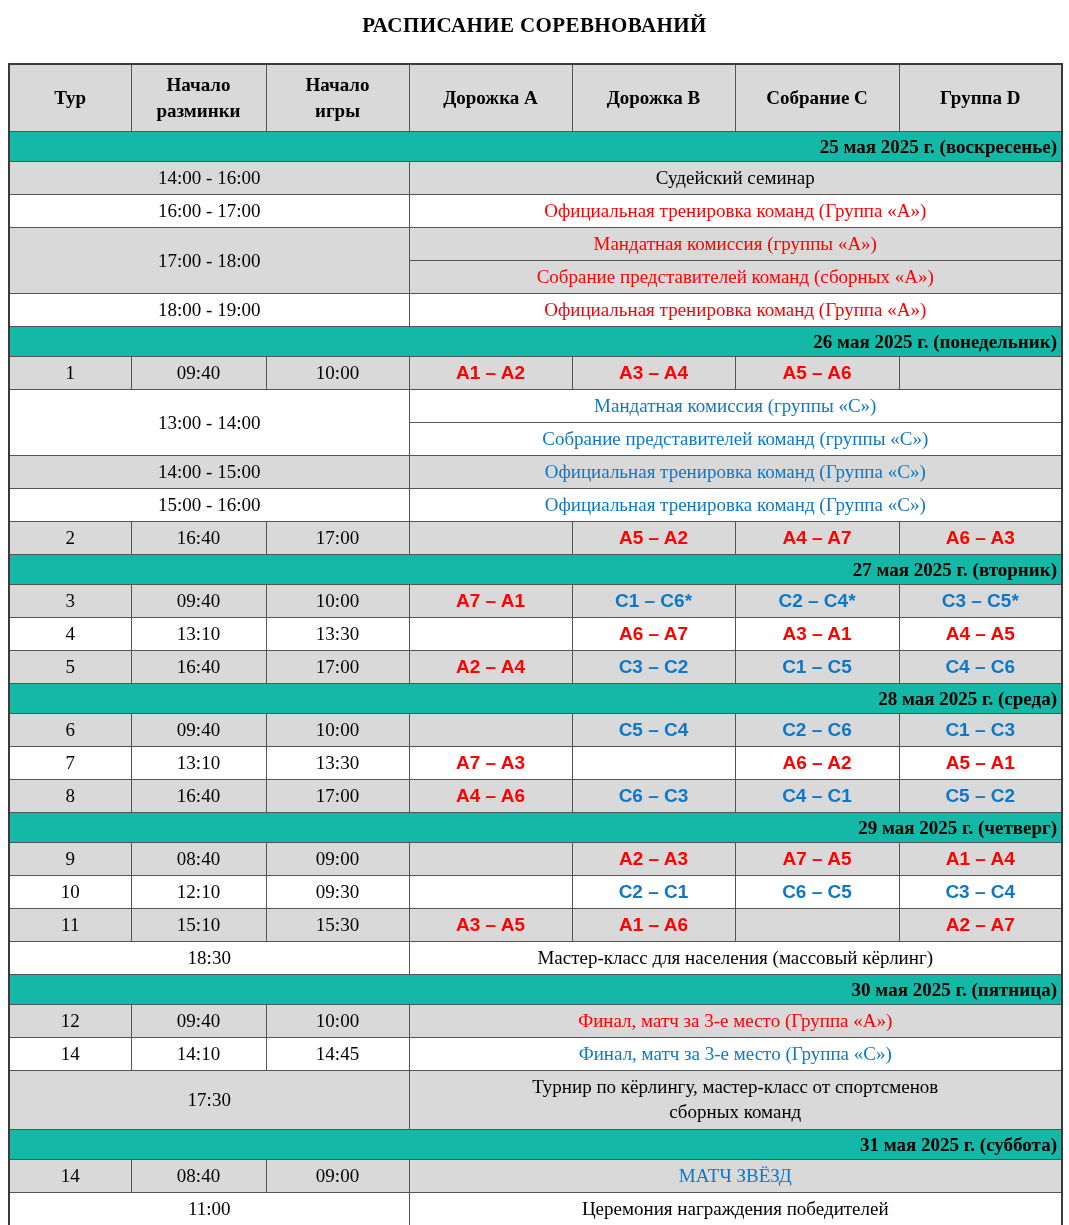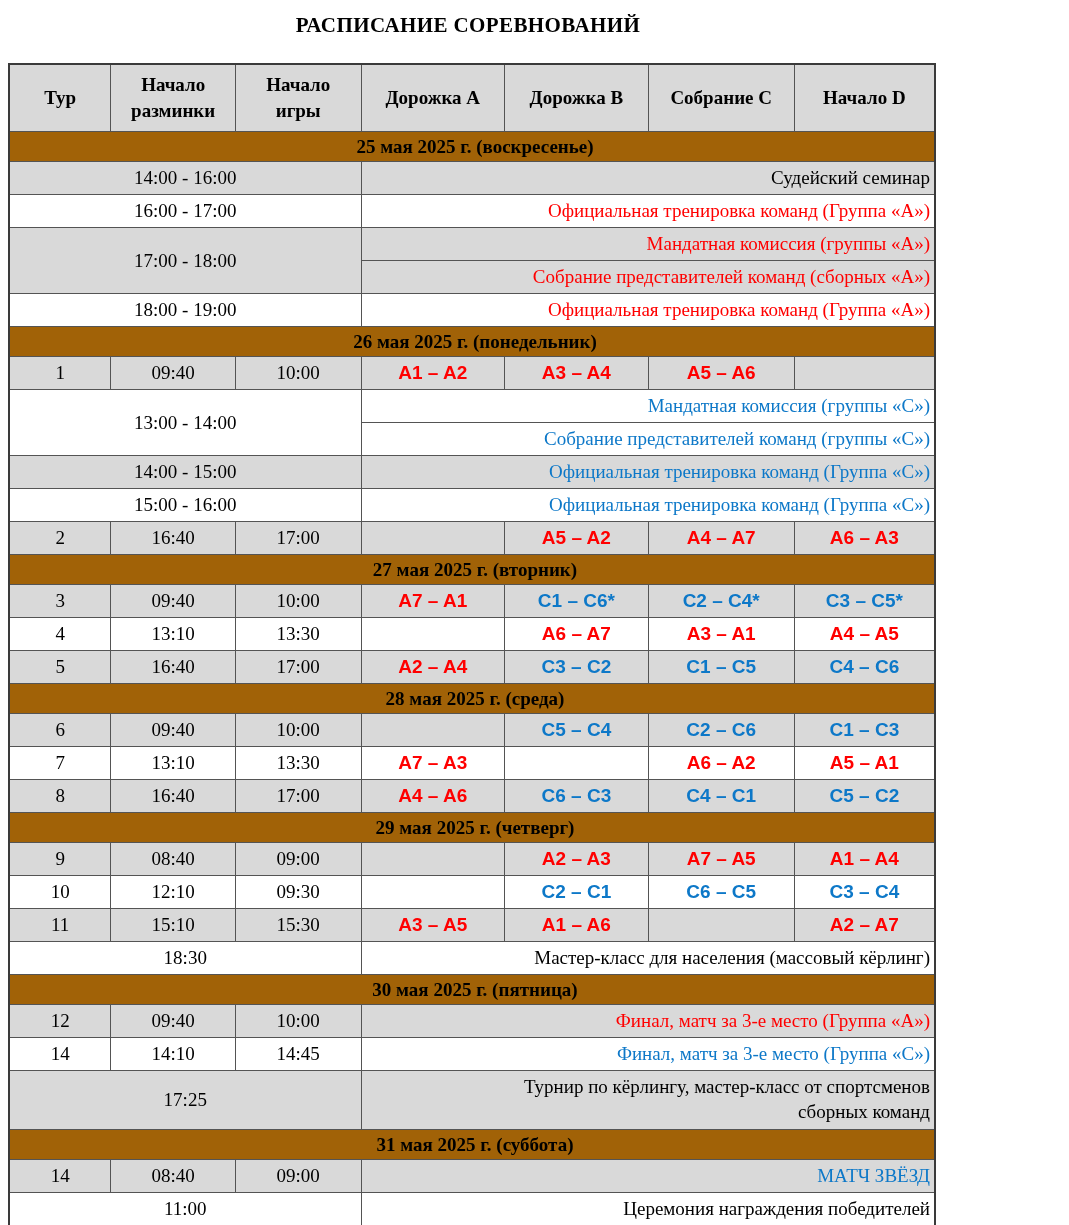--- a/index.html
+++ b/index.html
@@ -1,21 +1,21 @@
 <!DOCTYPE html>
 <html lang="ru" style="--c-red: #ff0000; --c-blue: #0d78c8; --gray: #d9d9d9;"><head>
 <meta charset="utf-8">
 <style>
   html,body{margin:0;padding:0;}
   body{
     width:1069px;height:1225px;overflow:hidden;
     background:#ffffff;color:#000;
     font-family:"Liberation Serif", serif;
   }
-  .page{width:936px;height:1225px;position:relative;}
+  .page{width:1069px;height:1225px;position:relative;}
   .title{
     text-align:center;font-weight:700;font-size:21px;
     margin:0;padding-top:13px;letter-spacing:.4px;
   }
   table.schedule{
     border-collapse:collapse;table-layout:fixed;
     margin:25px 0 0 8px;
     border:2.5px solid #3a3a3a;
   }
   .schedule th,.schedule td{
@@ -23,30 +23,30 @@
     text-align:center;vertical-align:middle;
     padding:0 4px;overflow:hidden;
   }
   .schedule thead th{
     height:66px;background:var(--gray,#d9d9d9);
     font-size:19px;font-weight:700;line-height:1.35;
     white-space:pre-line;
   }
   .schedule tbody td{height:32px;font-size:19px;}
   tr.day-row td{
-    text-align:center;font-weight:700;font-size:19px;
-    padding-left:10px;background:#a16207;height:29px;
+    text-align:right;font-weight:700;font-size:19px;
+    padding-left:10px;background:#14b8a6;height:29px;
   }
   tr.shade td{background:var(--gray,#d9d9d9);}
   td.time,td.tour{font-size:19px;margin-left:36px;}
   td.match{
     font-family:"Liberation Sans", sans-serif;
     font-size:17px;font-weight:700;
   }
-  td.event{white-space:pre-line;line-height:1.3;text-align:right;}
+  td.event{white-space:pre-line;line-height:1.3;}
   tr.tall td{height:58px;}
   .c-red{color:var(--c-red,#ff0000);}
   .c-blue{color:var(--c-blue,#0d78c8);}
   .c-black{color:#000;}
 </style>
 </head>
 <body>
 
 <div class="page">
   <h1 class="title">РАСПИСАНИЕ СОРЕВНОВАНИЙ</h1>
@@ -63,21 +63,21 @@
       <thead>
         <tr>
           <th>Тур</th>
           <th>Начало
 разминки</th>
           <th>Начало
 игры</th>
           <th>Дорожка A</th>
           <th>Дорожка B</th>
           <th>Собрание C</th>
-          <th>Начало D</th>
+          <th>Группа D</th>
         </tr>
       </thead>
       <tbody>
         <tr class="day-row">
           <td colspan="7">25 мая 2025 г. (воскресенье)</td>
         </tr>
         <tr class="shade">
           <td class="time" colspan="3" rowspan="1">14:00 - 16:00</td>
           <td class="event c-black" colspan="4">Судейский семинар</td>
         </tr>
@@ -235,21 +235,21 @@
           <td class="time">10:00</td>
           <td class="event c-red" colspan="4">Финал, матч за 3-е место (Группа «А»)</td>
         </tr>
         <tr>
           <td class="tour">14</td>
           <td class="time">14:10</td>
           <td class="time">14:45</td>
           <td class="event c-blue" colspan="4">Финал, матч за 3-е место (Группа «С»)</td>
         </tr>
         <tr class="shade tall">
-          <td class="time" colspan="3" rowspan="1">17:25</td>
+          <td class="time" colspan="3" rowspan="1">17:30</td>
           <td class="event c-black" colspan="4">Турнир по кёрлингу, мастер-класс от спортсменов
 сборных команд</td>
         </tr>
         <tr class="day-row">
           <td colspan="7">31 мая 2025 г. (суббота)</td>
         </tr>
         <tr class="shade">
           <td class="tour">14</td>
           <td class="time">08:40</td>
           <td class="time">09:00</td>

